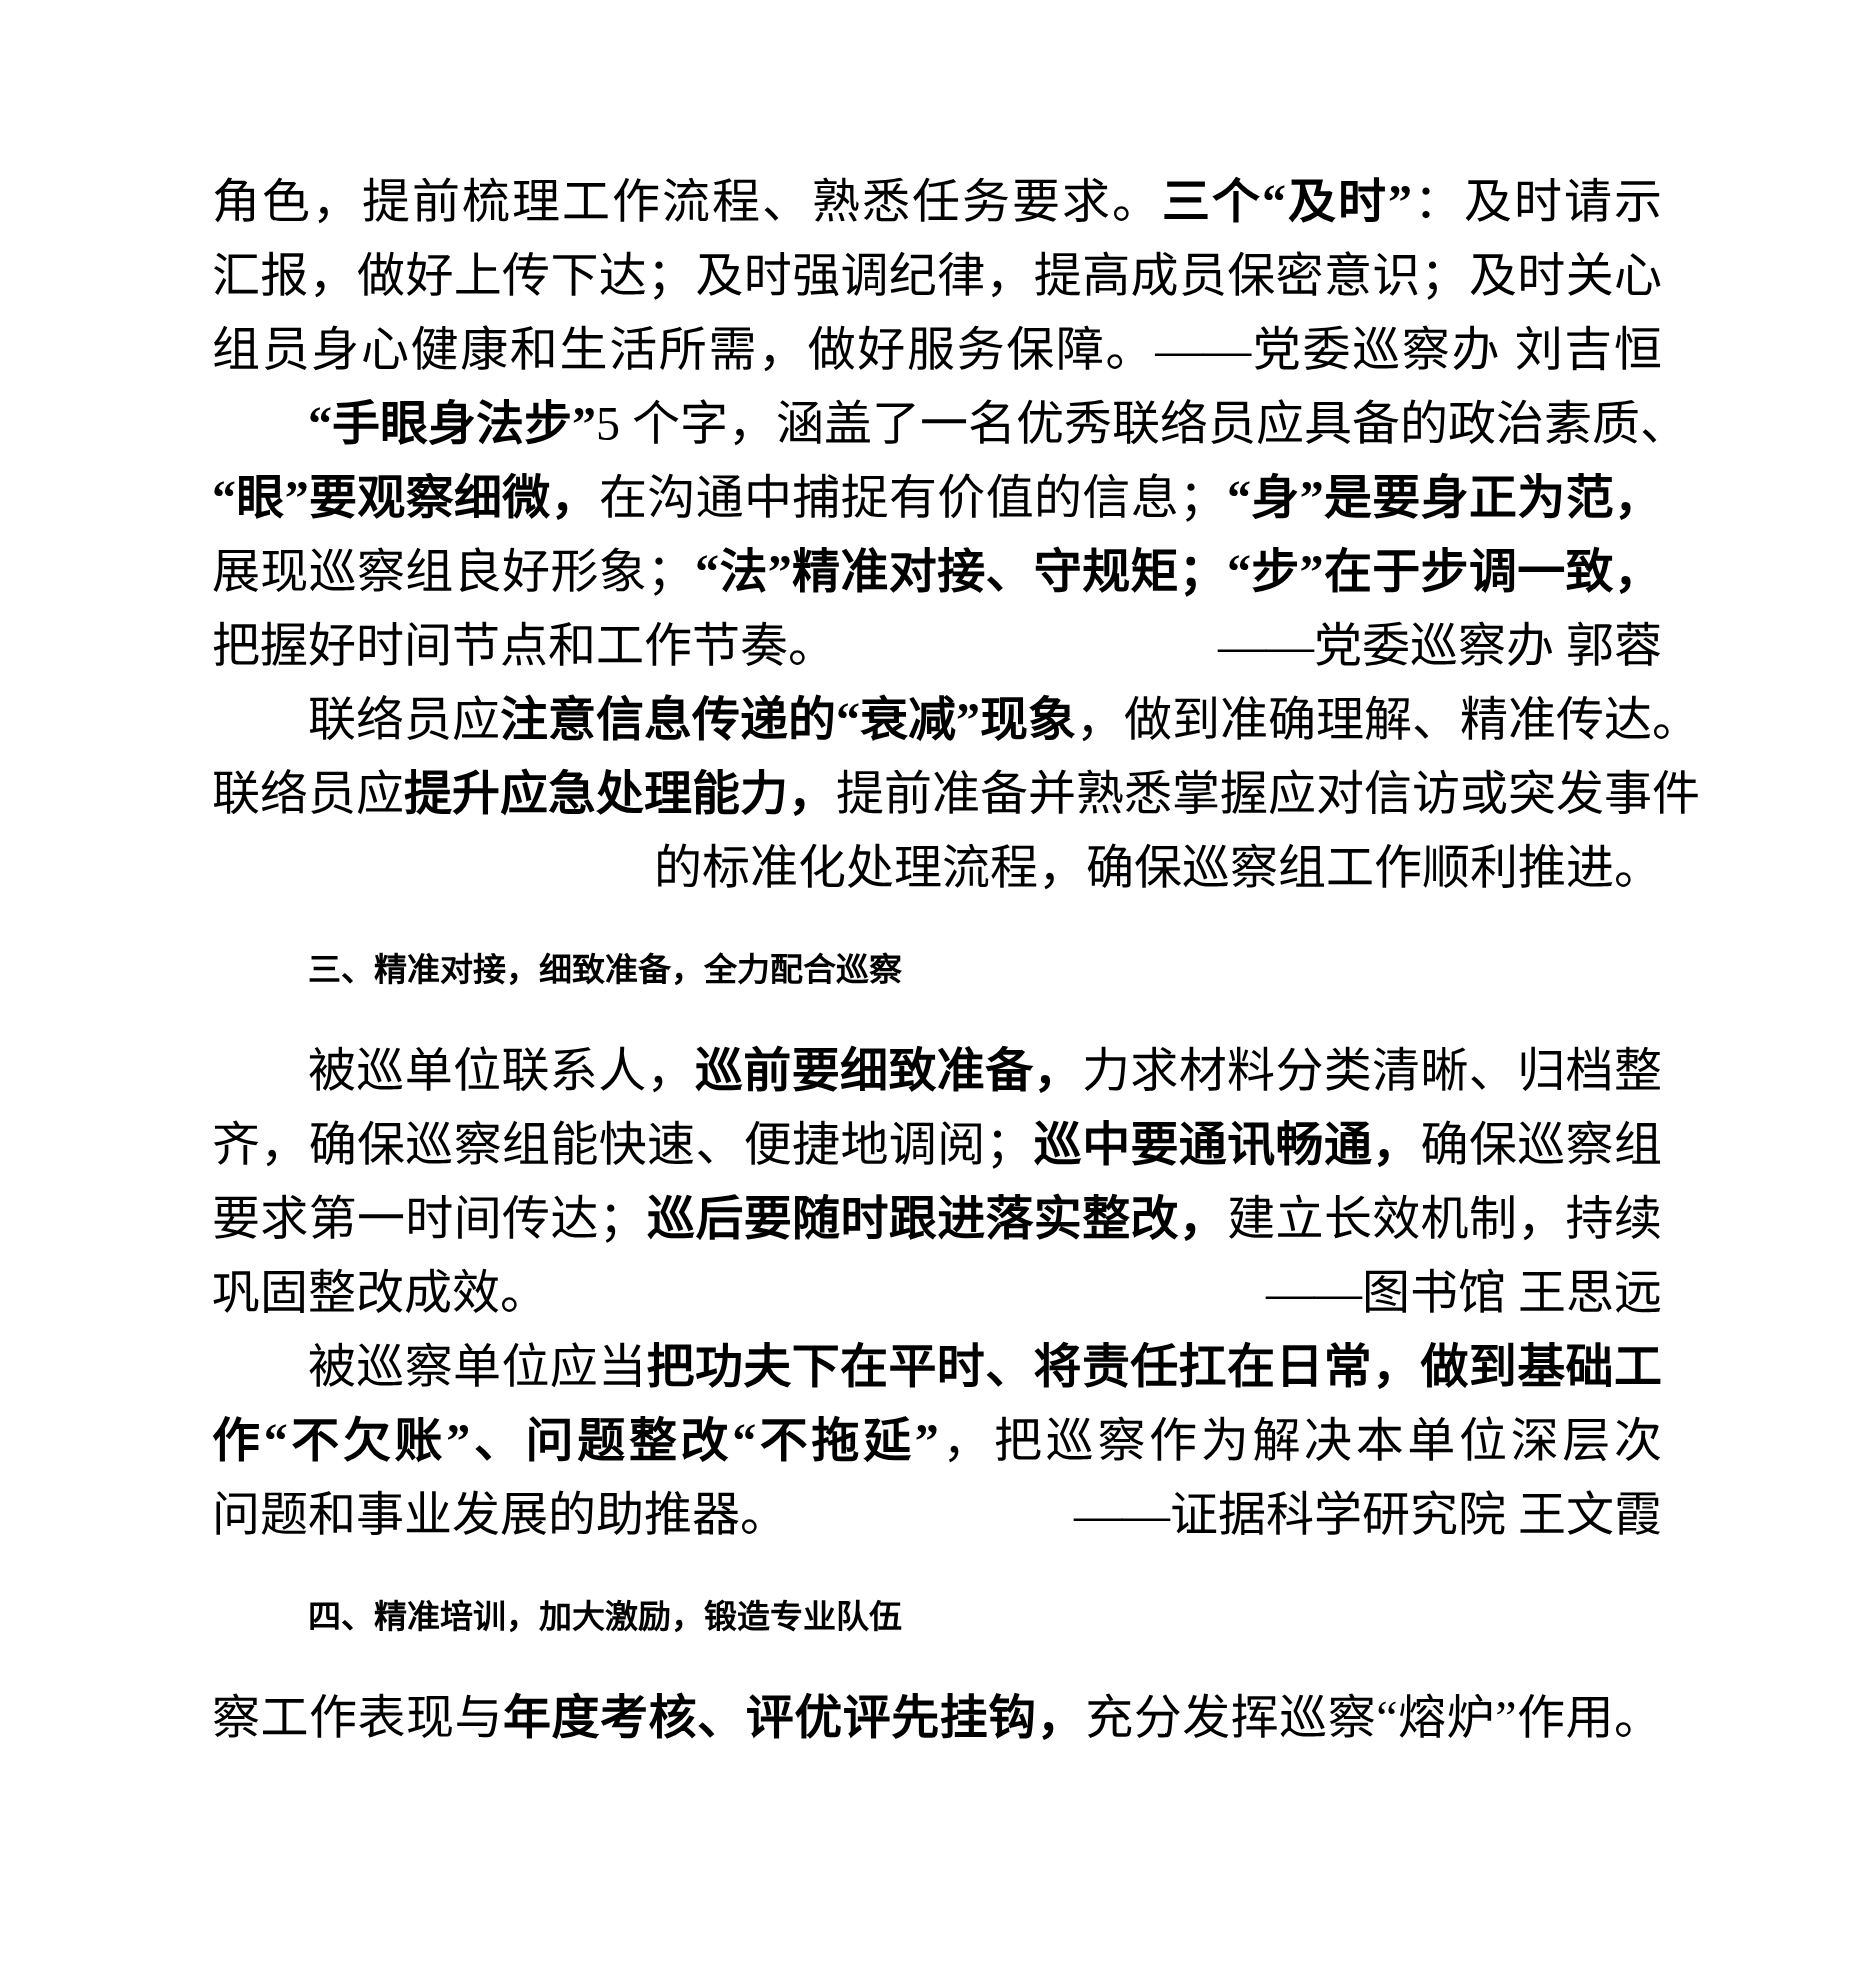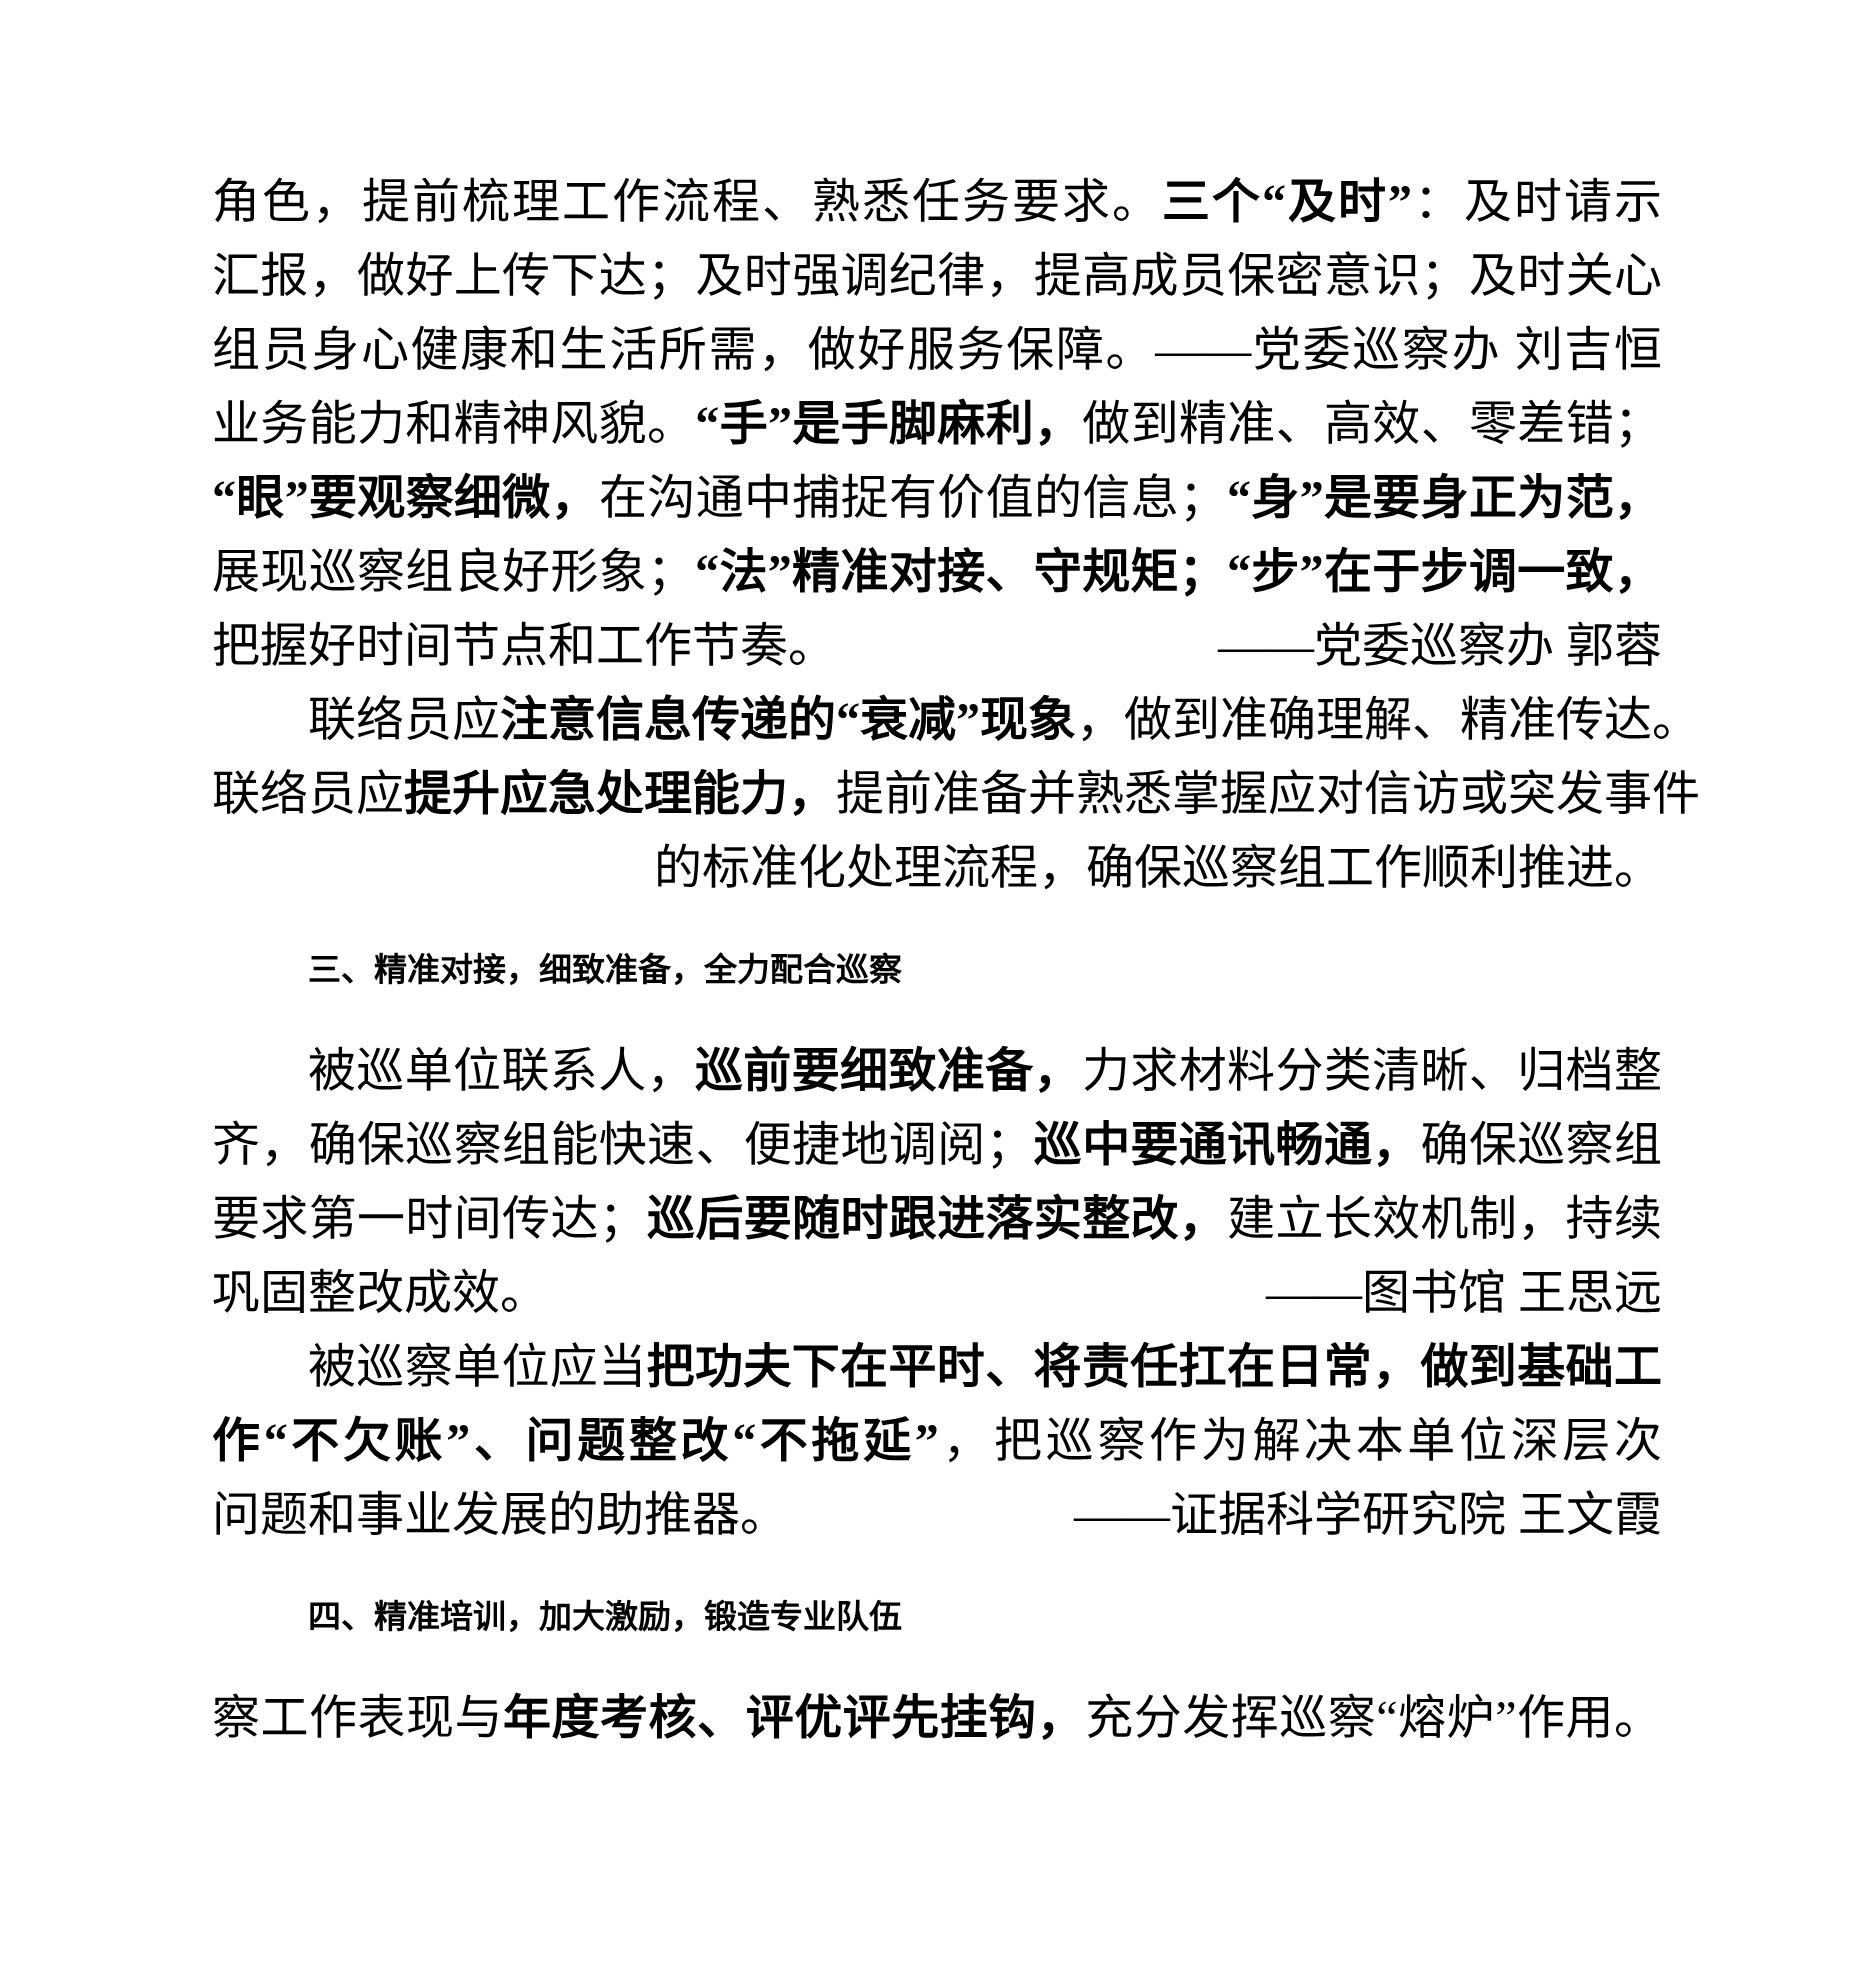--- a/index.html
+++ b/index.html
@@ -31,22 +31,22 @@
 <body>
 
 <div class="content">
 
   <div class="line jl"><span>角色，提前梳理工作流程、熟悉任务要求。</span><span class="b">三个“及时”</span><span>：及时请示</span></div>
 
   <div class="line jl"><span>汇报，做好上传下达；及时强调纪律，提高成员保密意识；及时关心</span></div>
 
   <div class="line jl"><span>组员身心健康和生活所需，做好服务保障。</span><span>——党委巡察办 刘吉恒</span></div>
 
+  <div class="line jl indent"><span class="b">“手眼身法步”</span><span>5 个字，涵盖了一名优秀联络员应具备的政治素质、</span></div>
 
-  <div class="line jl"><span>业务能力和精神风貌。</span><span class="b">“手”是手脚麻利，</span><span>做到精准、高效、零差错；</span></div>
 
   <div class="line jl"><span class="b">“眼”要观察细微，</span><span>在沟通中捕捉有价值的信息；</span><span class="b">“身”是要身正为范，</span></div>
 
   <div class="line jl"><span>展现巡察组良好形象；</span><span class="b">“法”精准对接、守规矩；</span><span class="b">“步”在于步调一致，</span></div>
 
   <div class="line flexline">
       <span>把握好时间节点和工作节奏。</span>
       <span>——党委巡察办 郭蓉</span>
     </div>
 

